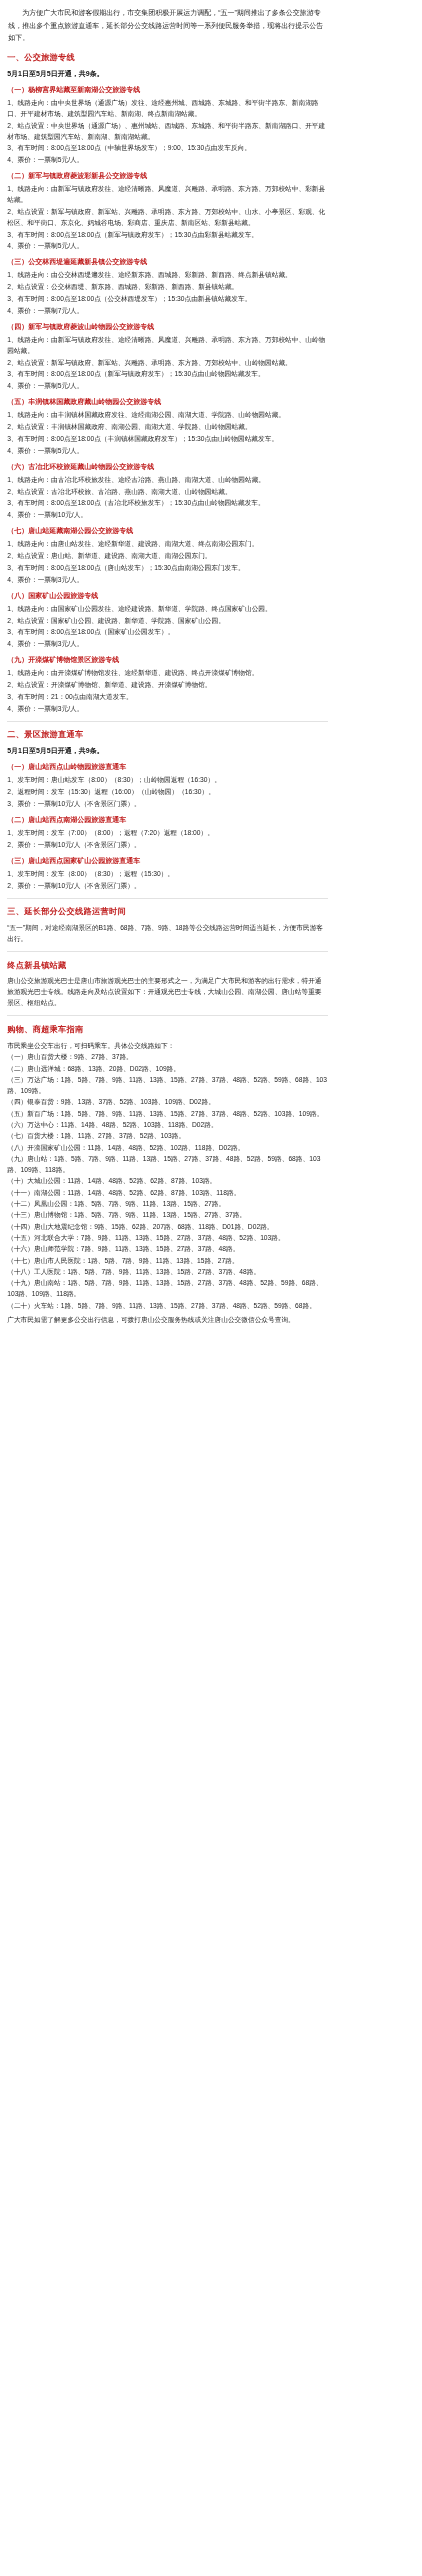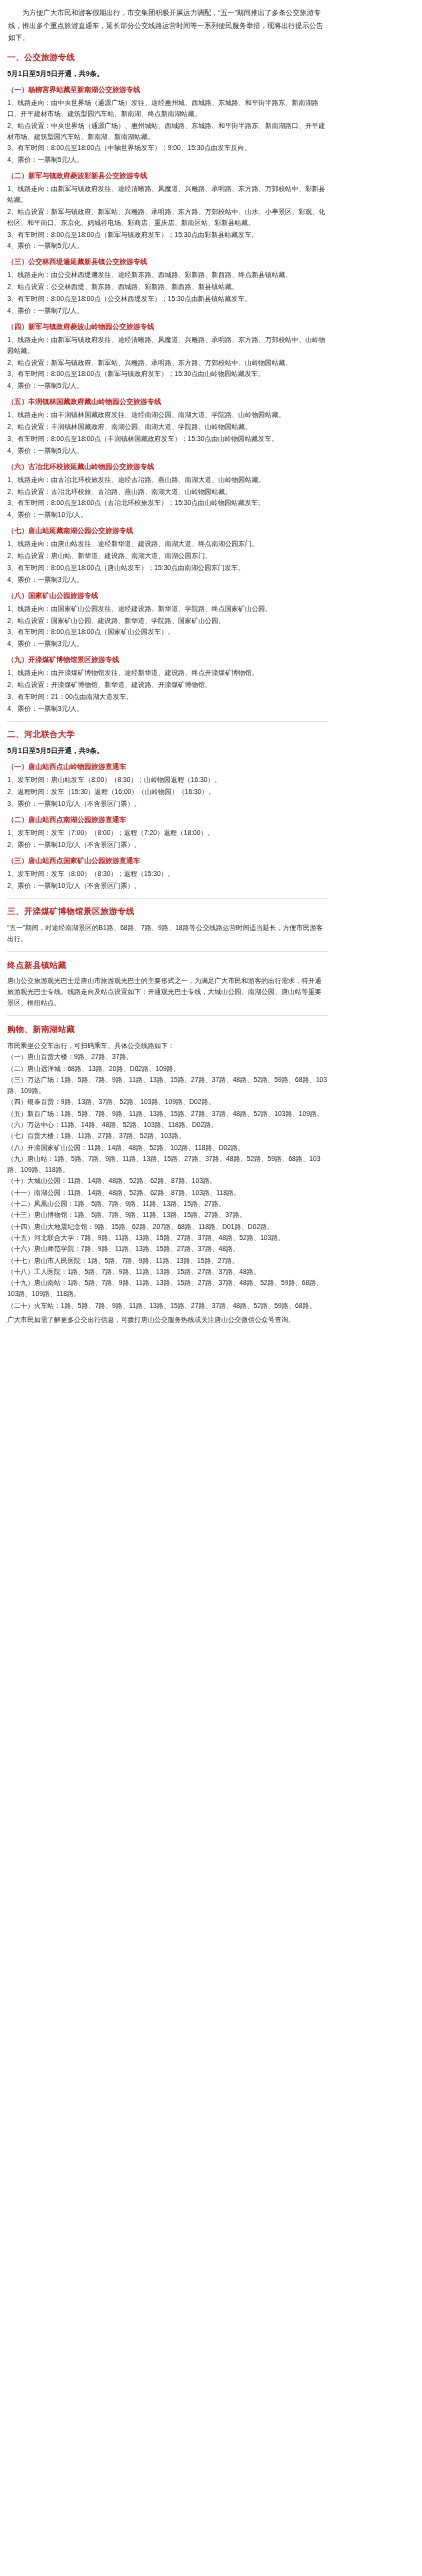--- a/index.html
+++ b/index.html
@@ -112,21 +112,21 @@
       <p class="t">1、线路走向：由开滦煤矿博物馆发往、途经新华道、建设路、终点开滦煤矿博物馆。</p>
       <p class="t">2、站点设置：开滦煤矿博物馆、新华道、建设路、开滦煤矿博物馆。</p>
       <p class="t">3、有车时间：21：00点由南湖大道发车。</p>
       <p class="t">4、票价：一票制3元/人。</p>
     </div>
   </div>
 
   <hr class="hr">
 
   <div>
-    <div class="section-title">二、河北联合大学</div>
+    <div class="section-title">二、景区旅游直通车</div>
     <div class="date-line">5月1日至5月5日开通，共9条。</div>
 
     <div class="block">
       <div class="red-head">（一）唐山站西点山岭物园旅游直通车</div>
       <p class="t">1、发车时间：唐山站发车（8:00）（8:30）；山岭物园返程（16:30）。</p>
       <p class="t">2、返程时间：发车（15:30）返程（16:00）（山岭物园）（16:30）。</p>
       <p class="t">3、票价：一票制10元/人（不含景区门票）。</p>
     </div>
 
     <div class="block">
@@ -138,35 +138,35 @@
     <div class="block">
       <div class="red-head">（三）唐山站西点国家矿山公园旅游直通车</div>
       <p class="t">1、发车时间：发车（8:00）（8:30）；返程（15:30）。</p>
       <p class="t">2、票价：一票制10元/人（不含景区门票）。</p>
     </div>
   </div>
 
   <hr class="hr">
 
   <div>
-    <div class="section-title">三、开滦煤矿博物馆景区旅游专线</div>
+    <div class="section-title">三、延长部分公交线路运营时间</div>
     <p class="t">“五一”期间，对途经南湖景区的B1路、68路、7路、9路、18路等公交线路运营时间适当延长，方便市民游客出行。</p>
   </div>
 
   <hr class="hr">
 
   <div>
     <div class="section-title">终点新县镇站藏</div>
     <p class="t">唐山公交旅游观光巴士是唐山市旅游观光巴士的主要形式之一，为满足广大市民和游客的出行需求，特开通旅游观光巴士专线。线路走向及站点设置如下：开通观光巴士专线，大城山公园、南湖公园、唐山站等重要景区、枢纽站点。</p>
   </div>
 
   <hr class="hr">
 
   <div>
-    <div class="section-title">购物、新南湖站藏</div>
+    <div class="section-title">购物、商超乘车指南</div>
     <p class="t">市民乘坐公交车出行，可扫码乘车。具体公交线路如下：</p>
     <p class="list-item">（一）唐山百货大楼：9路、27路、37路。</p>
     <p class="list-item">（二）唐山远洋城：68路、13路、20路、D02路、109路。</p>
     <p class="list-item">（三）万达广场：1路、5路、7路、9路、11路、13路、15路、27路、37路、48路、52路、59路、68路、103路、109路。</p>
     <p class="list-item">（四）银泰百货：9路、13路、37路、52路、103路、109路、D02路。</p>
     <p class="list-item">（五）新百广场：1路、5路、7路、9路、11路、13路、15路、27路、37路、48路、52路、103路、109路。</p>
     <p class="list-item">（六）万达中心：11路、14路、48路、52路、103路、118路、D02路。</p>
     <p class="list-item">（七）百货大楼：1路、11路、27路、37路、52路、103路。</p>
     <p class="list-item">（八）开滦国家矿山公园：11路、14路、48路、52路、102路、118路、D02路。</p>
     <p class="list-item">（九）唐山站：1路、5路、7路、9路、11路、13路、15路、27路、37路、48路、52路、59路、68路、103路、109路、118路。</p>

